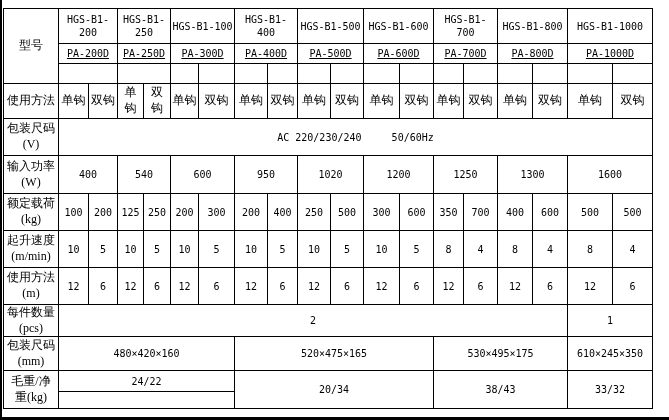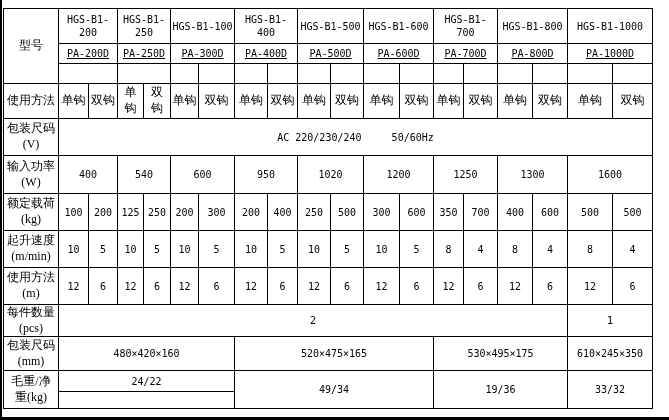--- a/index.html
+++ b/index.html
@@ -261,22 +261,22 @@
 (mm)</td>
         <td colspan="6">480×420×160</td>
         <td colspan="6">520×475×165</td>
         <td colspan="4">530×495×175</td>
         <td colspan="2">610×245×350</td>
       </tr>
       <tr class="r-wt1">
         <td class="hdr" rowspan="2">毛重/净
 重(kg)</td>
         <td colspan="6">24/22</td>
-        <td colspan="6" rowspan="2">49/34</td>
-        <td colspan="4" rowspan="2">19/36</td>
+        <td colspan="6" rowspan="2">20/34</td>
+        <td colspan="4" rowspan="2">38/43</td>
         <td colspan="2" rowspan="2">33/32</td>
       </tr>
       <tr class="r-wt2">
         <td colspan="6"></td>
       </tr>
     </tbody>
   </table>
 </div>
 
 </body></html>

